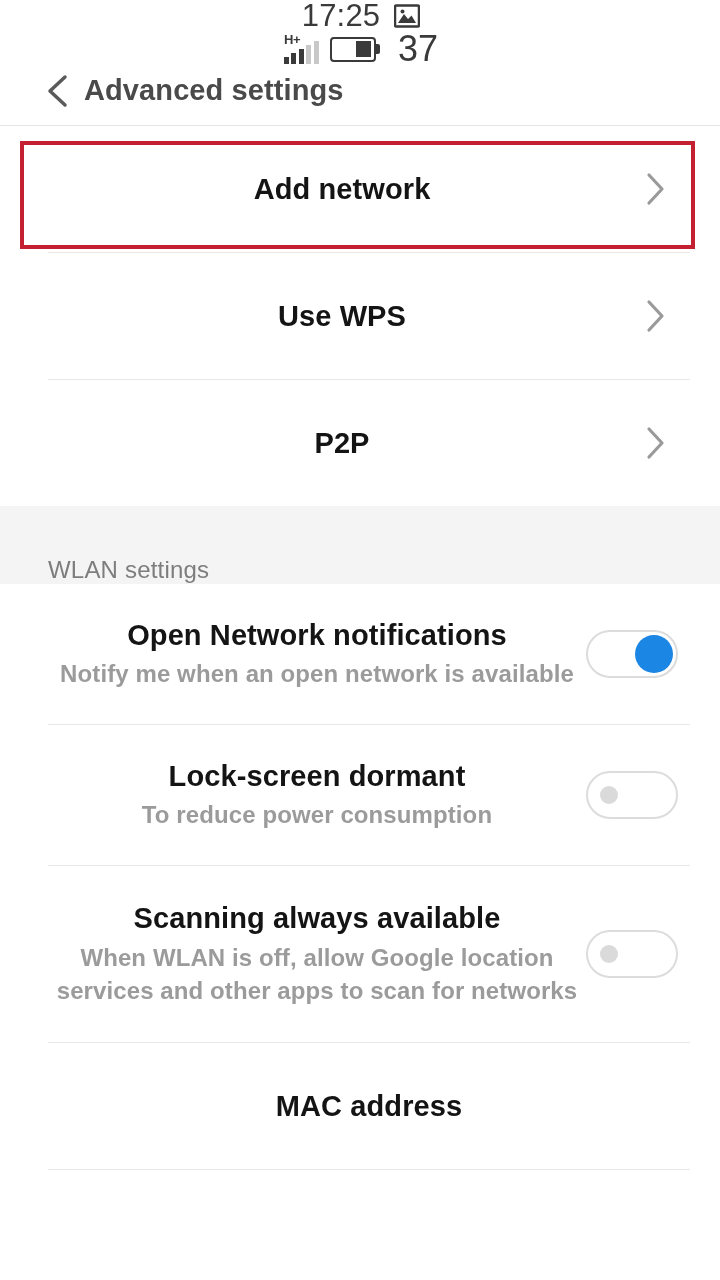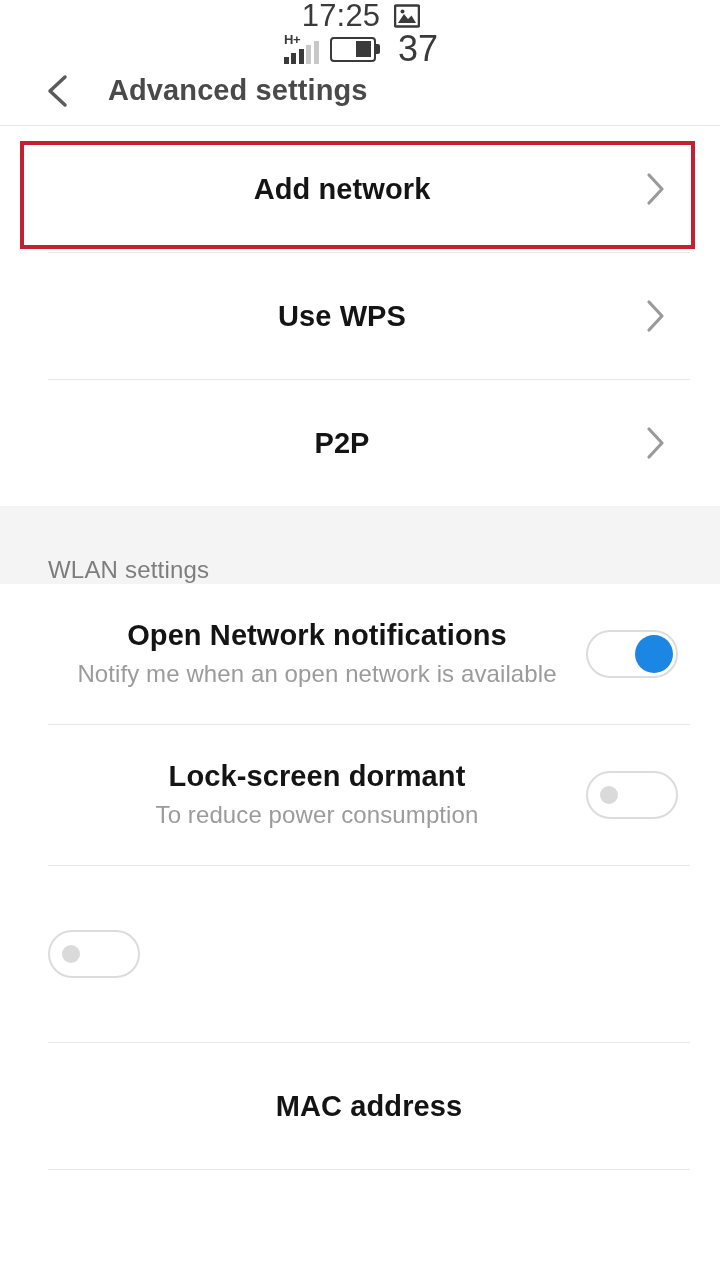--- a/index.html
+++ b/index.html
@@ -108,21 +108,21 @@
     display: flex;
     align-items: center;
     justify-content: center;
     flex: 0 0 auto;
   }
   .back-btn svg { display: block; }
   .appbar-title {
     font-size: 29px;
     font-weight: 700;
     color: #4a4a4a;
-    margin-left: 24px;
+    margin-left: 0;
     letter-spacing: 0.1px;
   }
 
   
   .list { background: #ffffff; }
 
   .row {
     position: relative;
     display: flex;
     align-items: center;
@@ -134,21 +134,21 @@
   .row .texts { flex: 1 1 auto; min-width: 0; }
   .row-title {
     font-size: 29px;
     font-weight: 700;
     color: #141414;
     line-height: 1.18;
     letter-spacing: 0.1px;
   }
   .row-sub {
     font-size: 24px;
-    font-weight: 400;
+    font-weight: 700;
     color: #9b9b9b;
     line-height: 1.38;
     margin-top: 5px;
     letter-spacing: 0.1px;
   }
 
   .chevron {
     flex: 0 0 auto;
     width: 40px; height: 40px;
     display: flex;
@@ -320,20 +320,24 @@
         <div class="row-title">Lock-screen dormant</div>
         <div class="row-sub">To reduce power consumption</div>
       </div>
       <div class="toggle off">
         <span class="knob"></span>
       </div>
     </div>
     <div class="divider"></div>
 
     <div class="row tall">
+      <div class="texts">
+        <div class="row-title">Scanning always available</div>
+        <div class="row-sub">When WLAN is off, allow Google location services and other apps to scan for networks</div>
+      </div>
       <div class="toggle off">
         <span class="knob"></span>
       </div>
     </div>
     <div class="divider"></div>
 
     <div class="row">
       <div class="texts">
         <div class="row-title">MAC address</div>
       </div>

